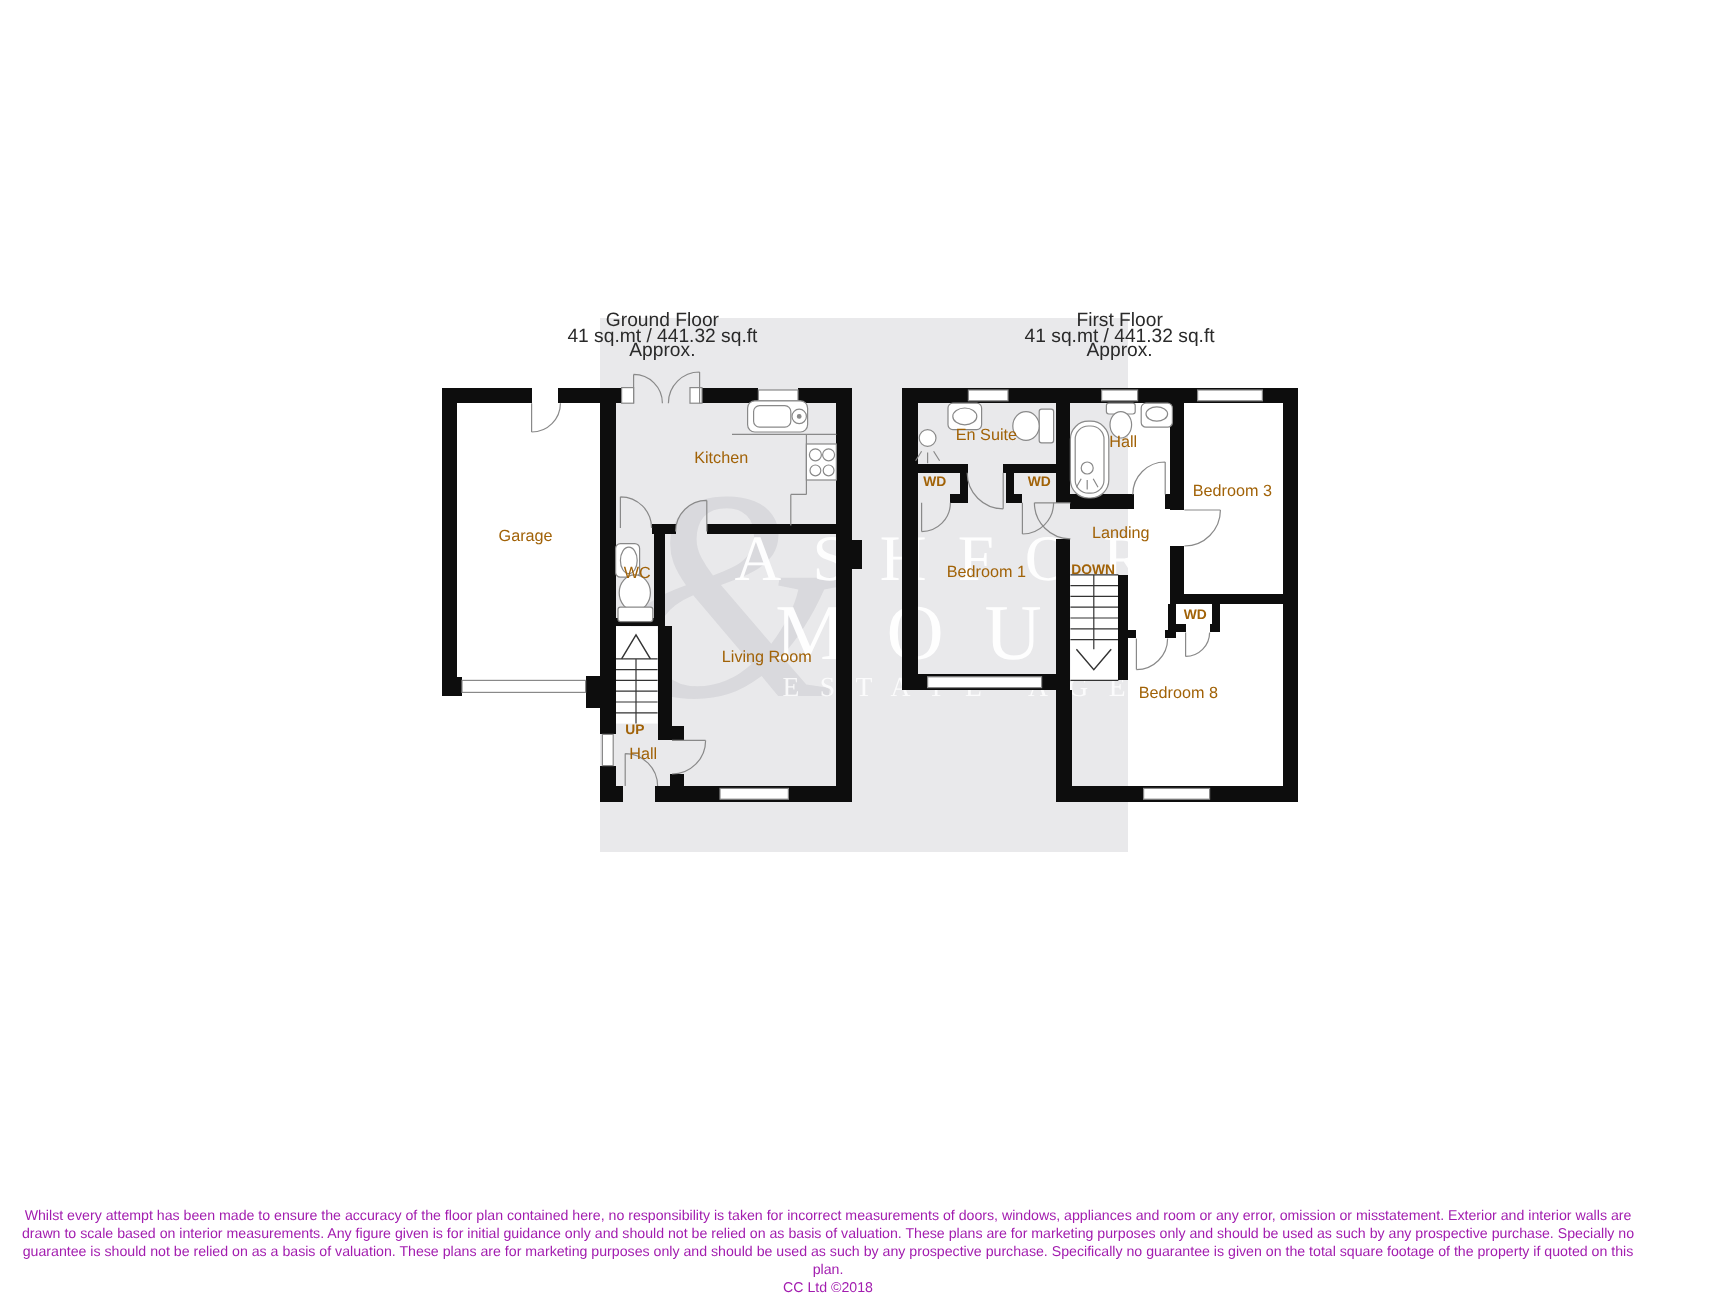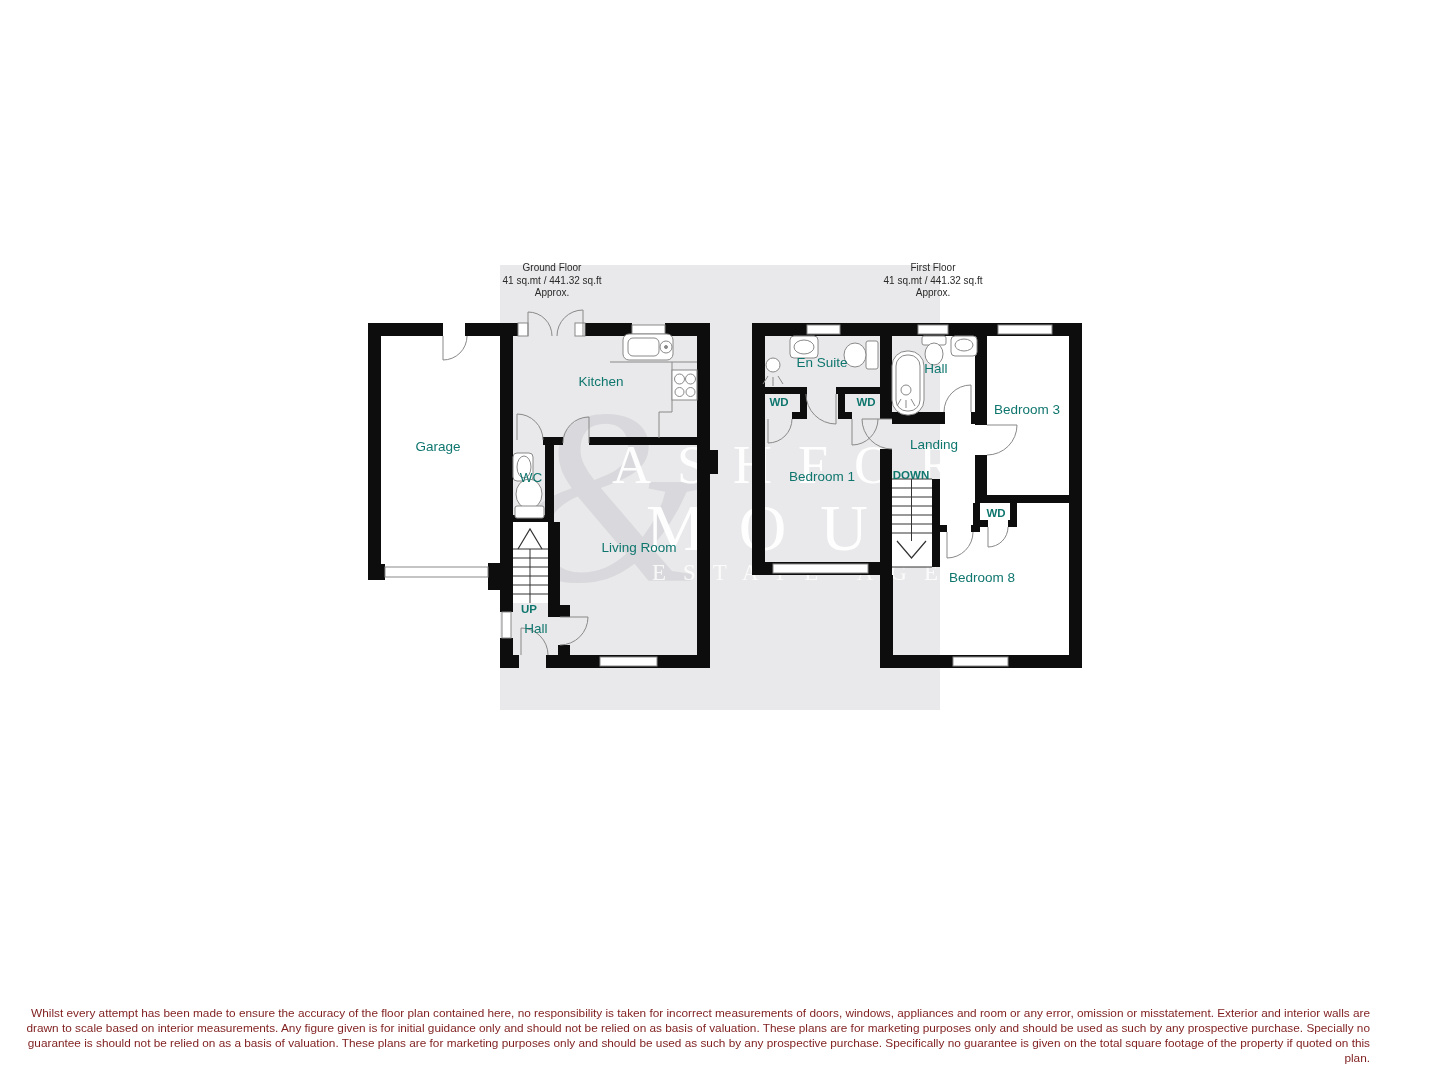--- a/index.html
+++ b/index.html
@@ -6,26 +6,26 @@
   #stage{position:relative;width:1440px;height:1080px;background:#ffffff;overflow:hidden;
          font-family:"Liberation Sans", sans-serif;}
   .band{position:absolute;left:500px;top:265px;width:440px;height:445px;background:#e9e9eb;z-index:0;}
   .wm{position:absolute;z-index:1;white-space:nowrap;font-family:"Liberation Serif", serif;}
   .wm-amp{left:512px;top:372px;font-size:250px;font-style:italic;color:rgba(80,80,100,0.10);line-height:1;}
   .wm-1{left:612px;top:434px;font-size:54px;letter-spacing:26px;color:rgba(255,255,255,0.95);font-weight:400;}
   .wm-2{left:646px;top:490px;font-size:66px;letter-spacing:34px;color:rgba(255,255,255,0.95);font-weight:400;}
   .wm-3{left:652px;top:560px;font-size:23px;letter-spacing:17px;color:rgba(255,255,255,0.82);font-weight:400;}
   svg.plan{position:absolute;left:0;top:0;z-index:2;}
   .lbl{position:absolute;z-index:3;transform:translate(-50%,-50%);white-space:nowrap;
-       font-size:13.5px;color:#0f766e;}
+       font-size:13.5px;color:#a16207;}
   .lbl.small{font-size:11.5px;font-weight:bold;}
-  .floor-title{position:absolute;z-index:3;width:220px;text-align:center;font-size:10px;
+  .floor-title{position:absolute;z-index:3;width:220px;text-align:center;font-size:16px;
                line-height:12.5px;color:#2a2a2a;}
   .floor-title span{display:block;}
-  .footer{position:absolute;left:0;top:1006px;width:1380px;z-index:3;text-align:right;color:#7f1d1d;}
+  .footer{position:absolute;left:0;top:1006px;width:1380px;z-index:3;text-align:center;color:#a21caf;}
   .footer .disc{padding:0 10px;font-size:11.8px;line-height:14.9px;}
   .footer .copy{font-size:11.8px;line-height:14.9px;}
 </style>
 </head>
 <body>
 
 <div id="stage">
 
   <div class="band"></div>
 
@@ -210,15 +210,16 @@
   <div class="lbl small" style="left:779px;top:402px;">WD</div>
   <div class="lbl small" style="left:866px;top:402px;">WD</div>
   <div class="lbl" style="left:934px;top:444px;">Landing</div>
   <div class="lbl" style="left:822px;top:476px;text-align:center;">Bedroom 1</div>
   <div class="lbl small" style="left:911px;top:475px;">DOWN</div>
   <div class="lbl small" style="left:996px;top:513px;">WD</div>
   <div class="lbl" style="left:982px;top:577px;">Bedroom 8</div>
 
   <div class="footer">
     <div class="disc">Whilst every attempt has been made to ensure the accuracy of the floor plan contained here, no responsibility is taken for incorrect measurements of doors, windows, appliances and room or any error, omission or misstatement. Exterior and interior walls are drawn to scale based on interior measurements. Any figure given is for initial guidance only and should not be relied on as basis of valuation. These plans are for marketing purposes only and should be used as such by any prospective purchase. Specially no guarantee is should not be relied on as a basis of valuation. These plans are for marketing purposes only and should be used as such by any prospective purchase. Specifically no guarantee is given on the total square footage of the property if quoted on this plan.</div>
+    <div class="copy">CC Ltd ©2018</div>
   </div>
 
 </div>
 
 </body></html>

